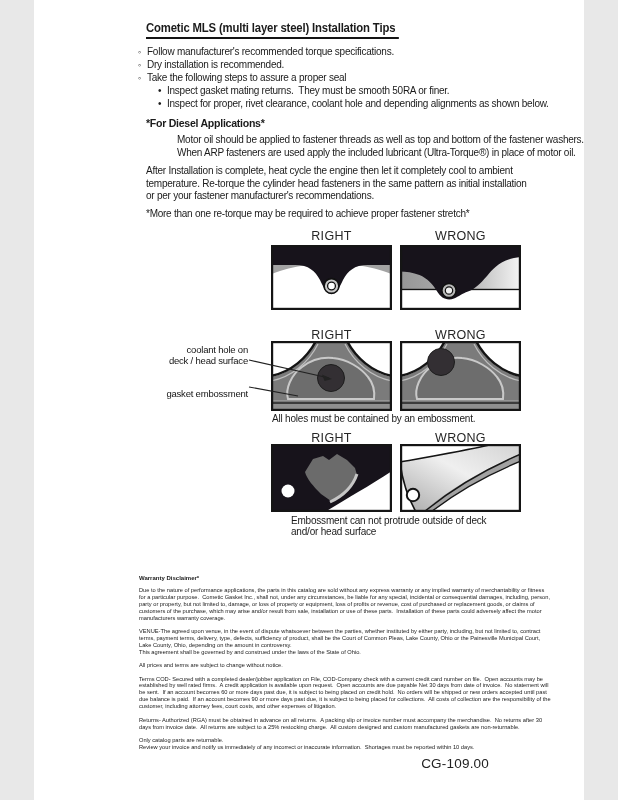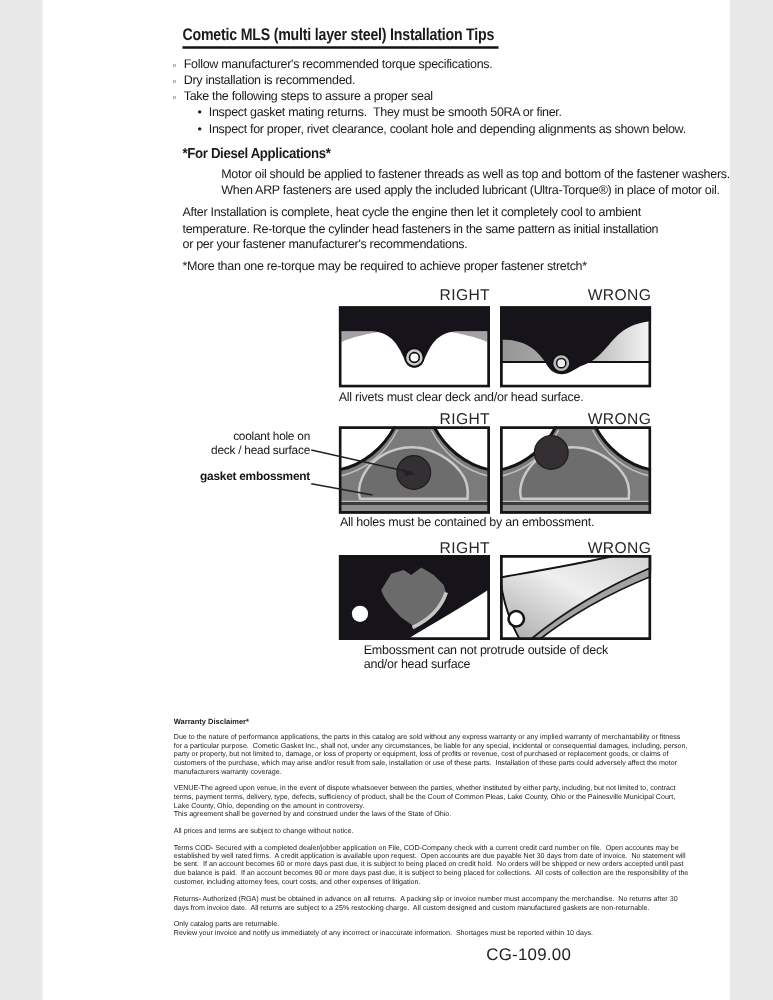--- a/index.html
+++ b/index.html
@@ -29,40 +29,40 @@
   }
   .body {
     position:absolute; left:112px; margin:0; width:440px;
     font-size:10px; line-height:12.6px; letter-spacing:-0.25px; white-space:pre-wrap;
   }
   .p1 { top:134px;margin-left:31px; }
   .p2 { top:165px; }
   .note { top:208px; }
 
   .rw-label {
-    position:absolute; width:121px; text-align:right;
+    position:absolute; width:121px; text-align:center;
     font-size:12.5px; letter-spacing:0.3px; color:#262626; white-space:pre;
   }
   .caption {
     position:absolute; font-size:10px; letter-spacing:-0.2px; color:#1b1b1b; white-space:pre-wrap;
   }
   .panel { position:absolute; display:block; background:#fff; }
 
   .callout {
     position:absolute; font-size:9.5px; line-height:11px; letter-spacing:-0.2px;
     text-align:right; white-space:pre-wrap; color:#141414;
   }
   .leader-overlay { position:absolute; left:212px; top:350px; pointer-events:none; }
 
   .warranty { position:absolute; left:105px; top:575px; width:412px; }
   .warranty h3 { margin:0 0 6px 0; font-size:6px; font-weight:bold; }
   .warranty p { margin:0 0 6.5px 0; font-size:5.7px; line-height:6.9px; white-space:pre-wrap; }
 
   .page-code {
-    position:absolute; left:355px; top:756px; width:100px; 
+    position:absolute; left:355px; top:756px; width:100px; text-align:right;
     font-size:13.5px; letter-spacing:0.2px; color:#222; white-space:pre;
   }
 </style>
 </head>
 <body>
 
 <div class="page">
 
   <h1 class="title">Cometic MLS (multi layer steel) Installation Tips</h1>
 
@@ -121,21 +121,20 @@
     <rect width="121" height="65" fill="#ffffff"></rect>
     <rect x="0" y="13" width="121" height="32" fill="url(#g1w)"></rect>
     <rect x="0" y="43.8" width="121" height="1.6" fill="#111111"></rect>
     <rect x="0" y="45.4" width="121" height="19.6" fill="#ffffff"></rect>
     <path d="M0 0 H121 V12 C101 14 94 23 87 31 C80 39 75 44 68 46.5 C62 48.5 59 51.5 54 53.5 C47 56 41 53 37.5 47 C33.5 40 27 33 19.5 30 C13 27.5 6 26.5 0 26.5 Z" fill="#17131b"></path>
     <circle cx="49" cy="45.5" r="7.1" fill="#b9b9b9" stroke="#101010" stroke-width="1.5"></circle>
     <circle cx="49" cy="45.5" r="3.7" fill="#efefef" stroke="#101010" stroke-width="1.2"></circle>
     <rect x="1" y="1" width="119" height="63" fill="none" stroke="#151515" stroke-width="2.4"></rect>
   </svg>
 
-  <div class="caption" style="left:237px; top:313px;">All rivets must clear deck and/or head surface.</div>
 
   <div class="rw-label" style="left:237px; top:328px;">RIGHT</div>
   <div class="rw-label" style="left:366px; top:328px;">WRONG</div>
 
   <svg class="panel" style="left:237px; top:341px;" width="121" height="70" viewBox="0 0 121 70" aria-hidden="true">
     <rect width="121" height="70" fill="#ffffff"></rect>
     <path d="M0 36 C20 32 36 18 45 0 H76 C85 18 101 32 121 36 V70 H0 Z" fill="#7b7b7b"></path>
     <path d="M0 40 C21 36 38 21 47 3" stroke="#bfbfbf" stroke-width="1.2" fill="none"></path>
     <path d="M121 40 C100 36 83 21 74 3" stroke="#bfbfbf" stroke-width="1.2" fill="none"></path>
     <path d="M0 35 C20 31 36 17 45 0" stroke="#141414" stroke-width="2.4" fill="none"></path>
@@ -158,21 +157,21 @@
     <path d="M17 58 C14 48 20 34 31 26 C40 19 52 16 62 17 C76 18 90 27 97 36 C102 42 104 50 103 58 Z" fill="#6d6d6d" stroke="#c9c9c9" stroke-width="2"></path>
     <circle cx="41" cy="21" r="13.5" fill="#332f33" stroke="#1d1d1d" stroke-width="1"></circle>
     <rect x="0" y="59.6" width="121" height="1" fill="#bdbdbd"></rect>
     <rect x="0" y="60.6" width="121" height="2.4" fill="#3c3c3c"></rect>
     <rect x="0" y="63" width="121" height="7" fill="#8f8f8f"></rect>
     <rect x="1" y="1" width="119" height="68" fill="none" stroke="#151515" stroke-width="2.4"></rect>
   </svg>
 
   <div class="callout" style="left:110px; top:344px; width:104px;">coolant hole on
 deck / head surface</div>
-  <div class="callout" style="left:110px; top:376px; width:104px;font-weight:bold;">gasket embossment</div>
+  <div class="callout" style="left:110px; top:388px; width:104px;">gasket embossment</div>
 
   <svg class="leader-overlay" width="100" height="52" viewBox="0 0 100 52" aria-hidden="true">
     <line x1="3" y1="10" x2="83" y2="28" stroke="#222222" stroke-width="1.1"></line>
     <polygon points="86,29 76,24.5 78.5,31" fill="#222222"></polygon>
     <line x1="3" y1="37" x2="52" y2="46" stroke="#222222" stroke-width="1.1"></line>
   </svg>
 
   <div class="caption" style="left:238px; top:413px;">All holes must be contained by an embossment.</div>
 
   <div class="rw-label" style="left:237px; top:431px;">RIGHT</div>

